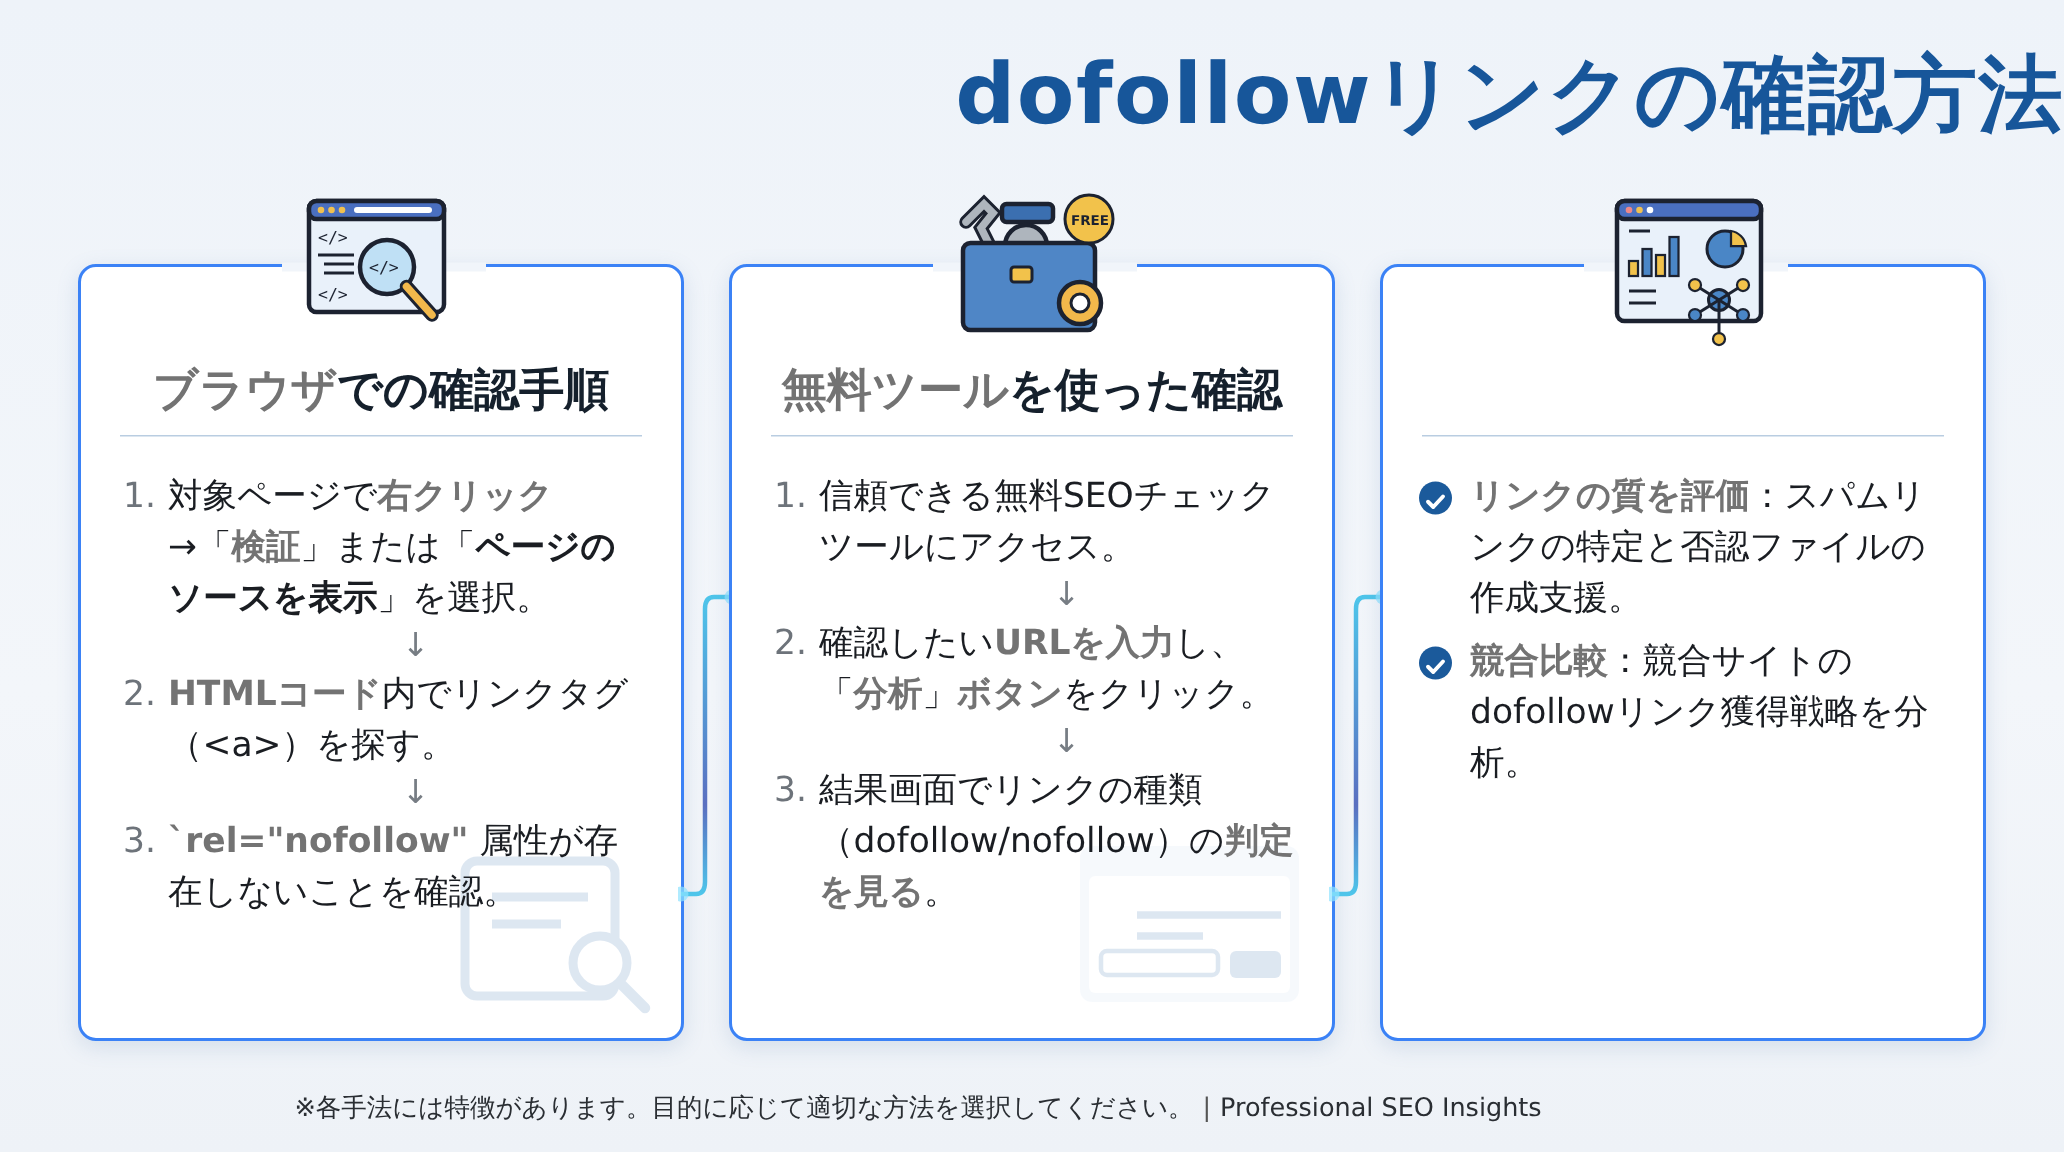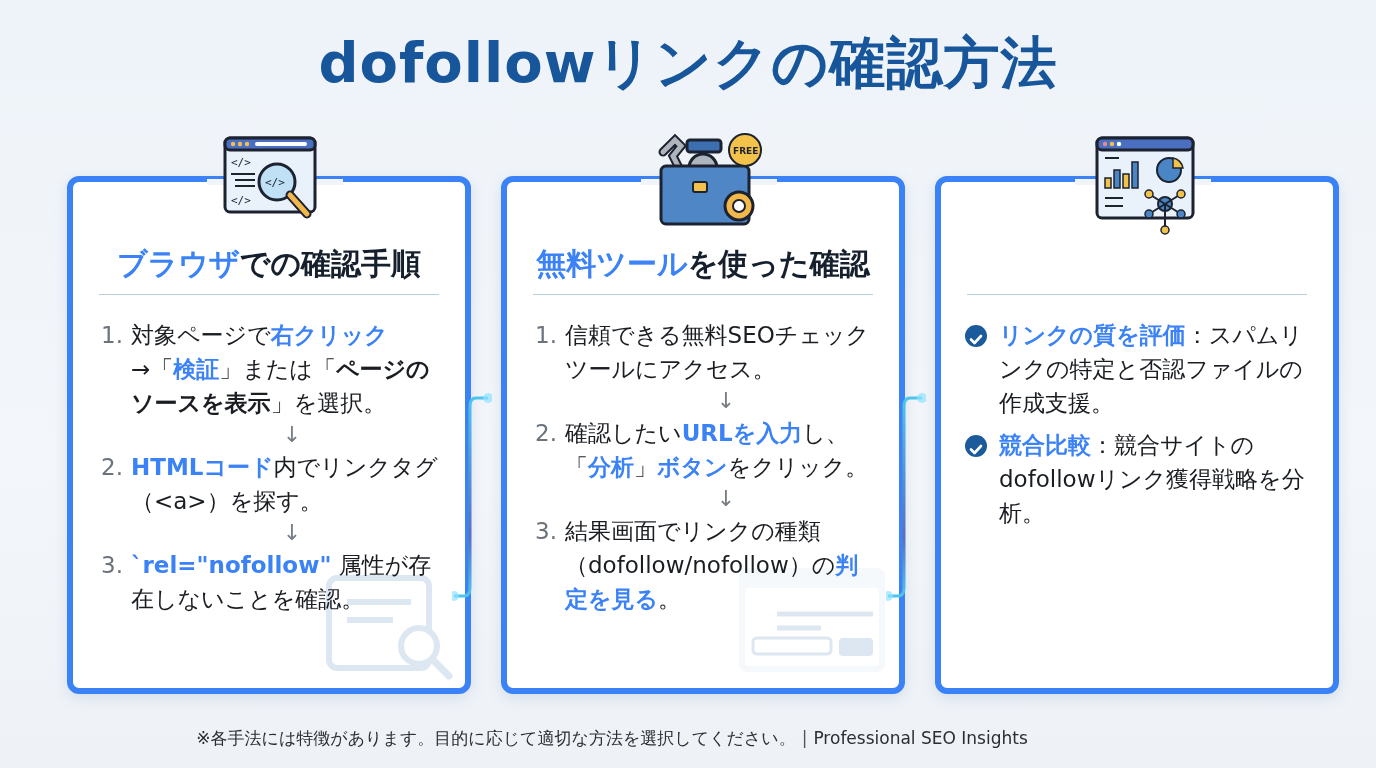--- a/index.html
+++ b/index.html
@@ -5,43 +5,42 @@
   * { box-sizing: border-box; margin: 0; padding: 0; }
   html, body { width: 1376px; height: 768px; overflow: hidden; }
   body {
     background: linear-gradient(180deg, #eef3f9 0%, #f3f6fa 60%, #eef2f7 100%);
     font-family: "DejaVu Sans", "Liberation Sans", sans-serif;
     color: #1a1d22;
     position: relative;
   }
   .title {
     position: absolute; left: 0; top: 26px; width: 1376px;
-    text-align: center; font-size: 56px; font-weight: bold;
+    text-align: right; font-size: 56px; font-weight: bold;
     color: #17569a; letter-spacing: 1px;
   }
   .card {
     position: absolute; top: 176px; height: 518px; width: 404px;
     background: #ffffff;
-    border: 6px solid #3b82f6;
+    border: 2px solid #3b82f6;
     border-radius: 12px;
     box-shadow: 0 4px 14px rgba(90,130,180,0.18);
-    margin-left: 15px;
   }
   .card .icon-gap {
     position: absolute; top: -3px; left: 134px; width: 136px; height: 6px;
     background: #f1f5fa;
   }
   .card .icon-wrap {
     position: absolute; top: -50px; left: 142px; width: 120px; height: 110px;
   }
   .card h2 {
     position: absolute; top: 62px; left: 0; width: 100%;
     text-align: center; font-size: 30px; font-weight: bold; color: #15202c;
   }
-  .hl { color: #3b82f6; font-weight: bold; }
+  .hl { color: #737373; font-weight: bold; }
   .card .divider {
     position: absolute; top: 112px; left: 26px; right: 26px; height: 1px;
     background: #b9cde1;
   }
   .steps { position: absolute; top: 136px; left: 28px; right: 22px; font-size: 23px; line-height: 34px; }
   .step { position: relative; padding-left: 30px; }
   .step .num { position: absolute; left: 0; top: 0; color: #6d737a; }
   .arrow { text-align: center; color: #777d84; font-size: 22px; line-height: 30px; padding-left: 40px; }
   .bold { font-weight: bold; }
   .checks { position: absolute; top: 136px; left: 24px; right: 18px; font-size: 23px; line-height: 34px; }

